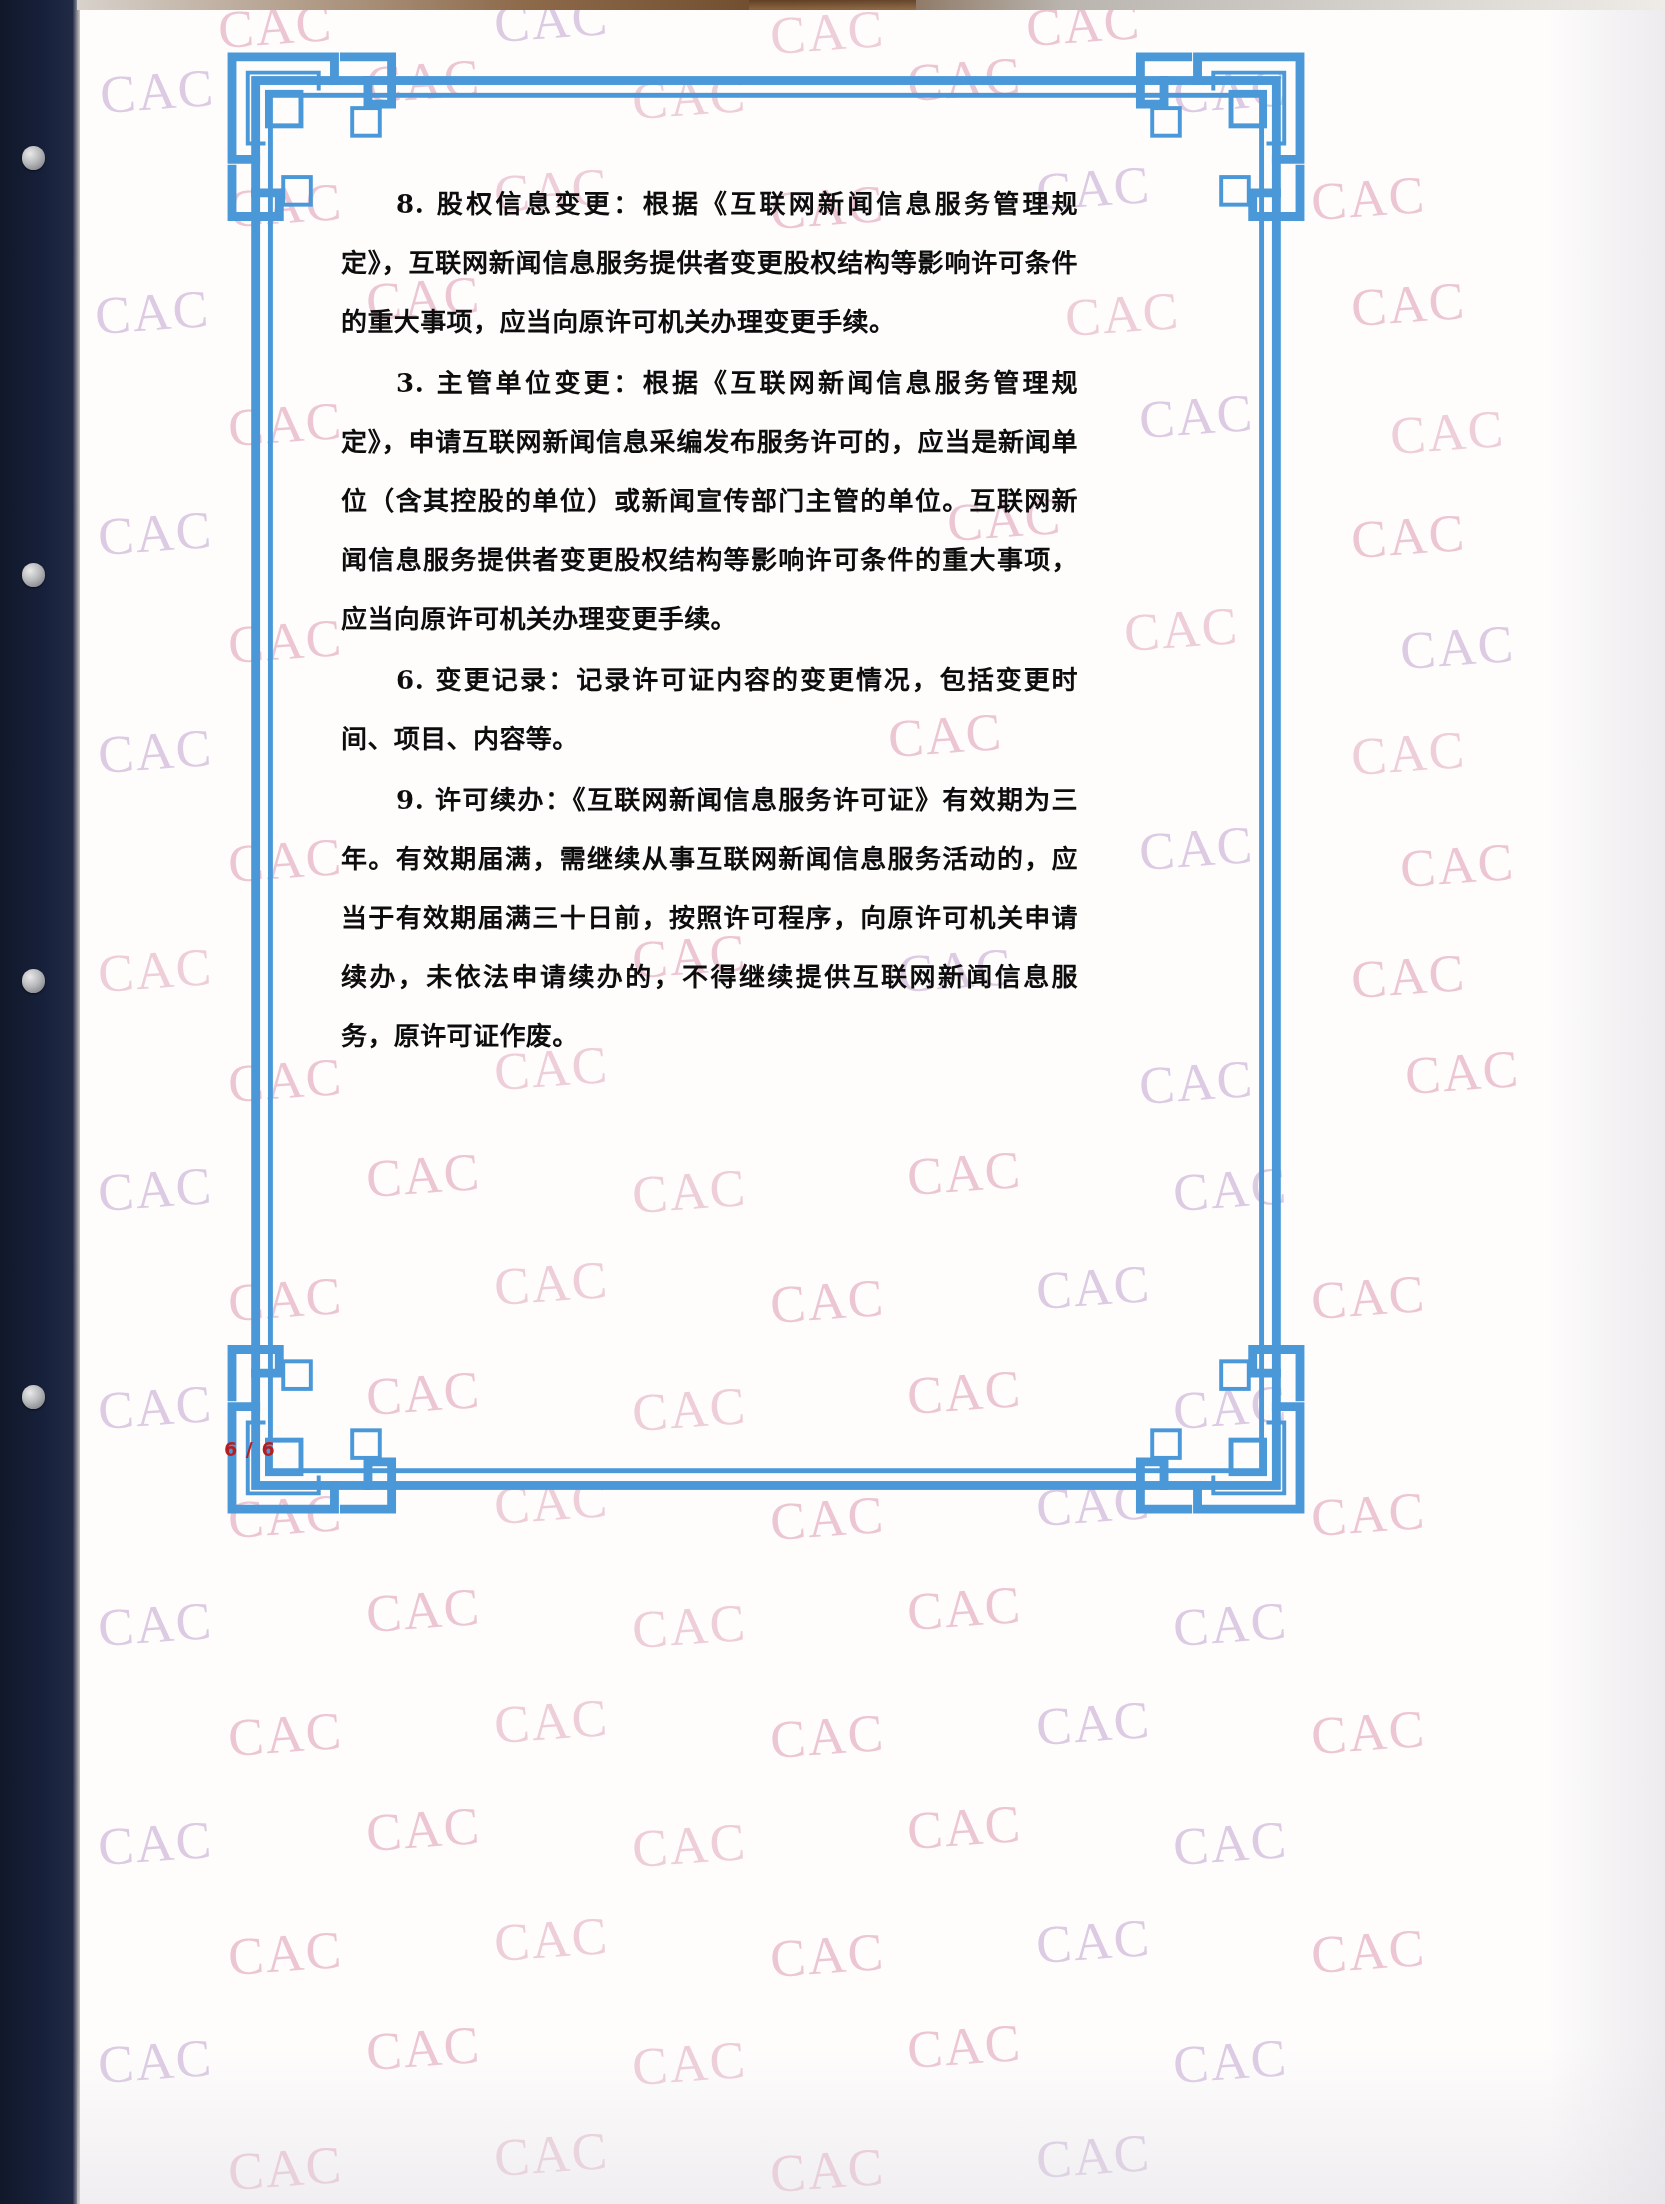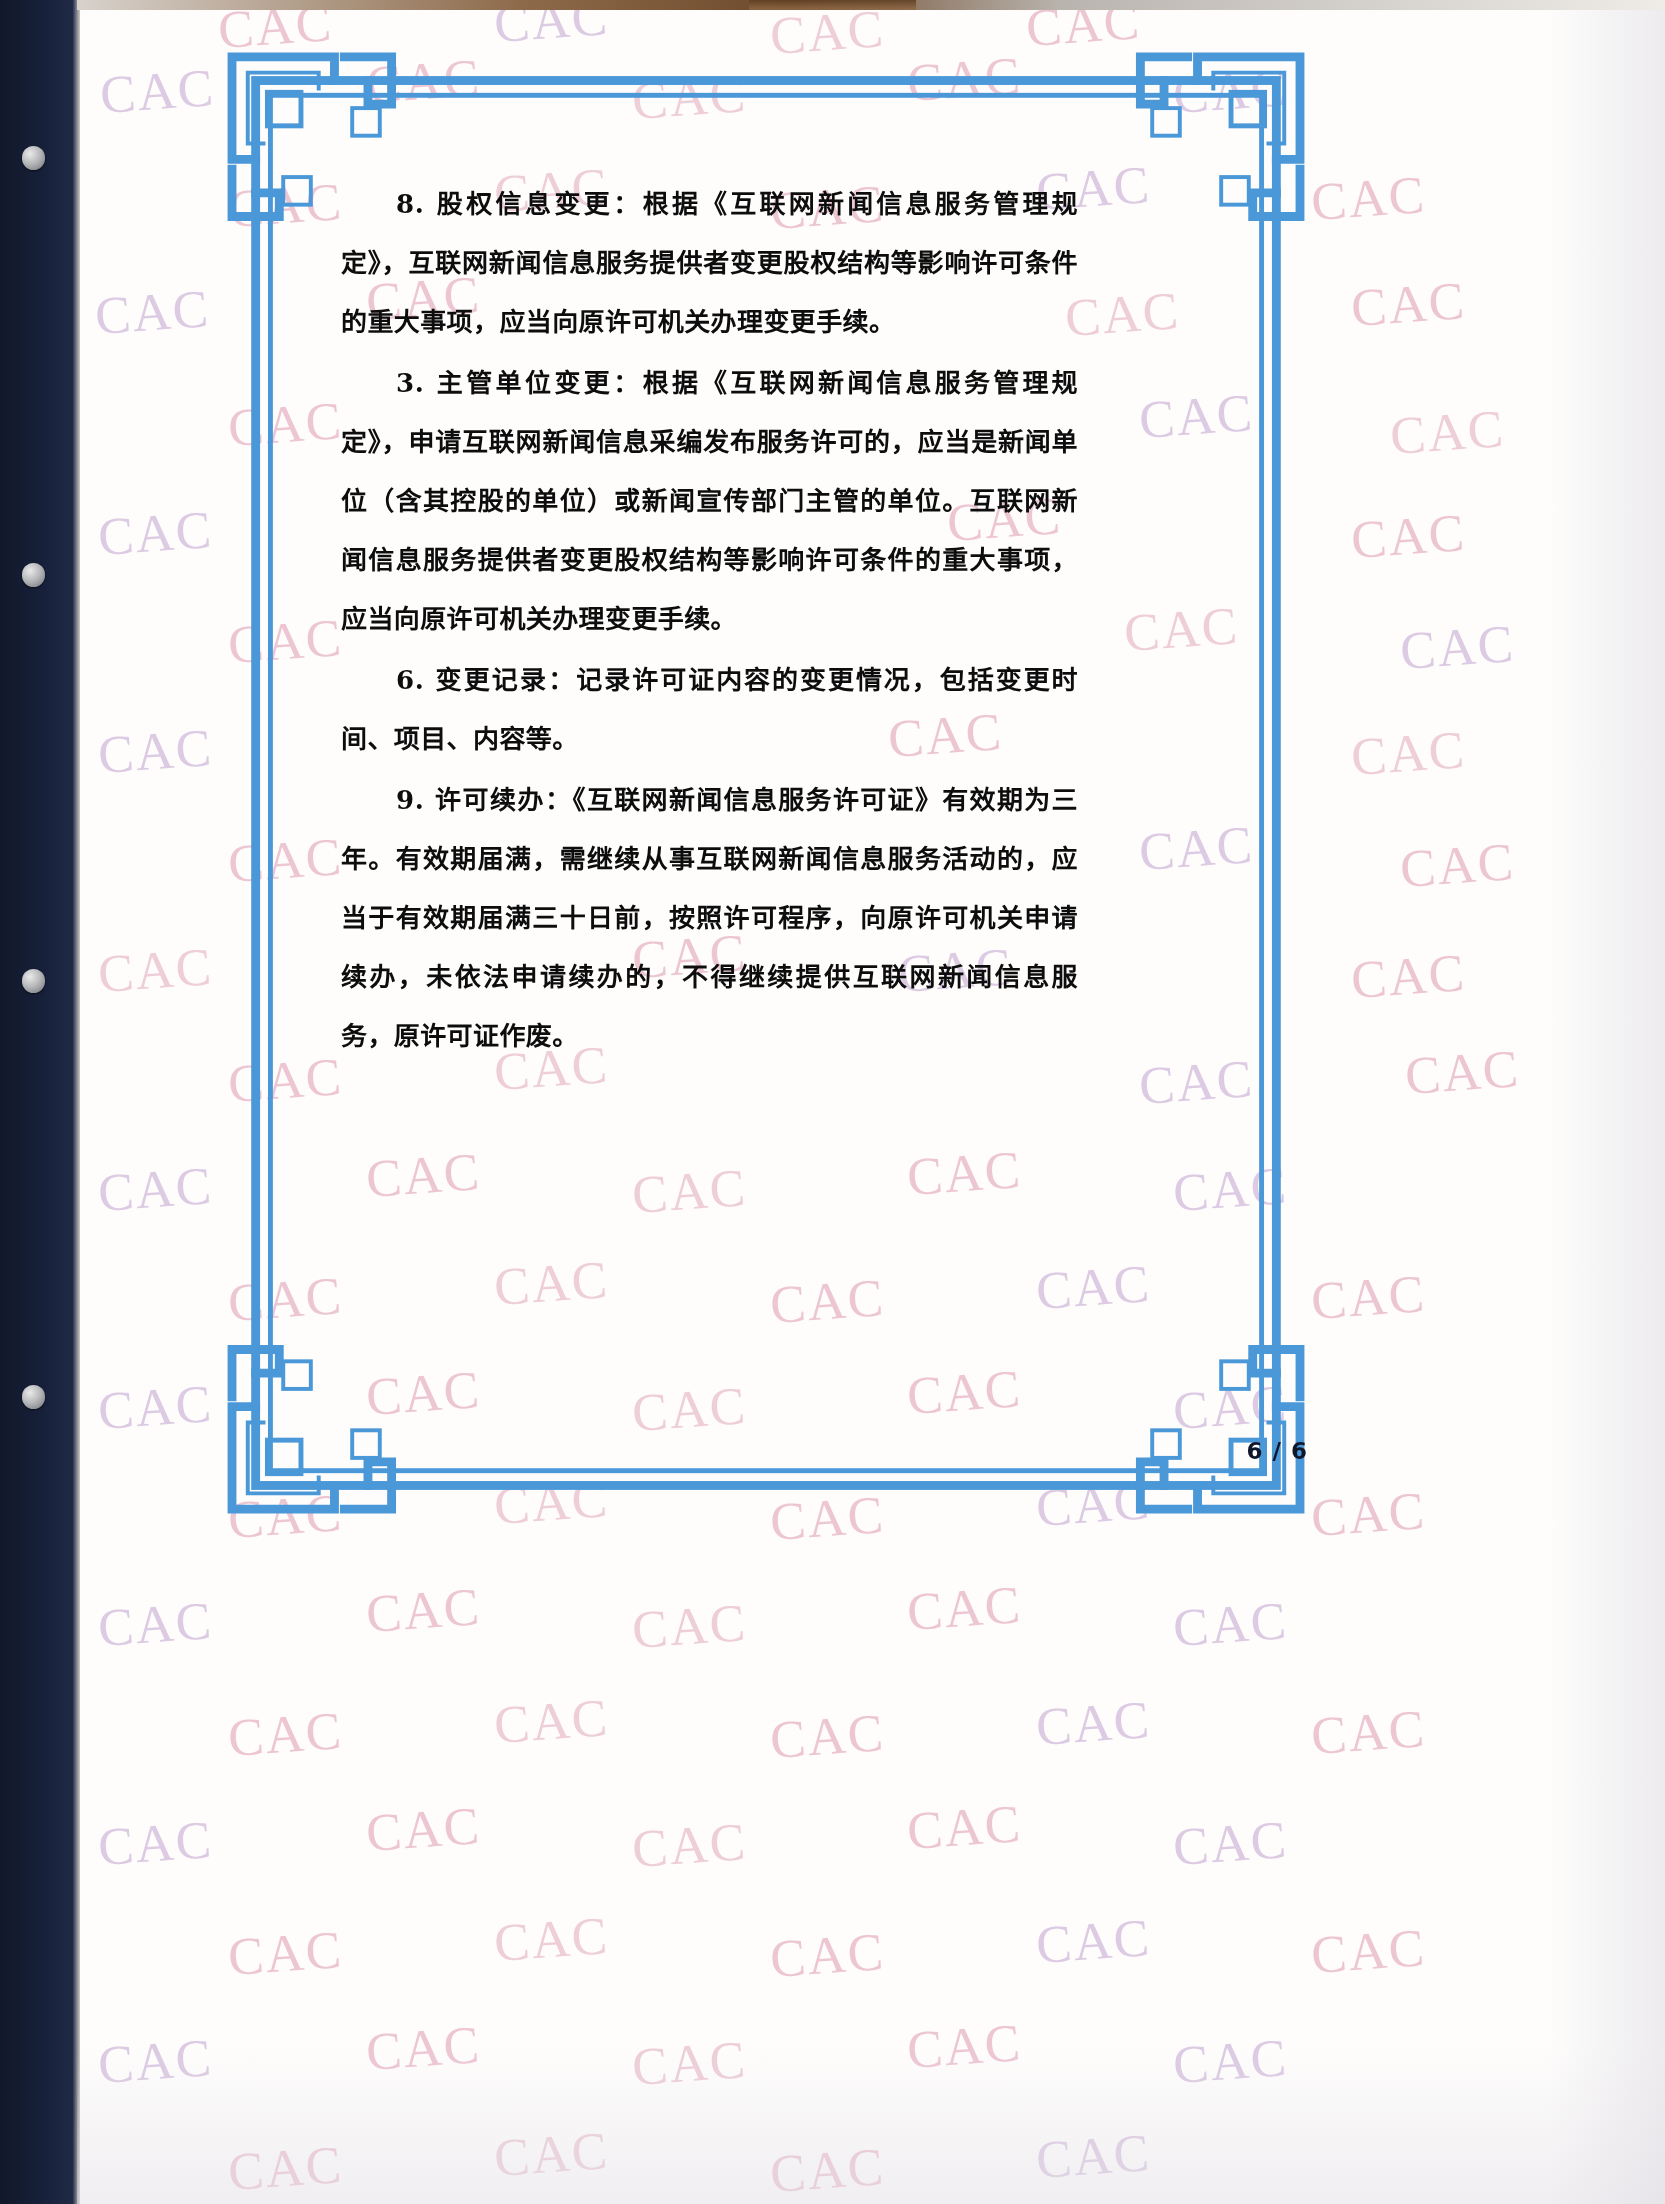--- a/index.html
+++ b/index.html
@@ -133,24 +133,24 @@
     letter-spacing: 0.6px;
   }
   .indent { text-indent: 55px; }
 
   
   .page-number {
     position: absolute;
     left: 0;
     top: 1389px;
     width: 1084px;
-    text-align: right;
-    font-size: 23px;
+    text-align: left;
+    font-size: 19px;
     font-weight: 700;
-    color: #0f172a;
+    color: #b91c1c;
     font-family: "DejaVu Sans", "Liberation Sans", sans-serif;
     letter-spacing: 1px;
   }
 
   
   .shade-right {
     position: absolute;
     right: 0; top: 0;
     width: 118px; height: 2205px;
     background: linear-gradient(270deg, rgba(222,220,226,.55) 0%, rgba(255,255,255,0) 100%);

